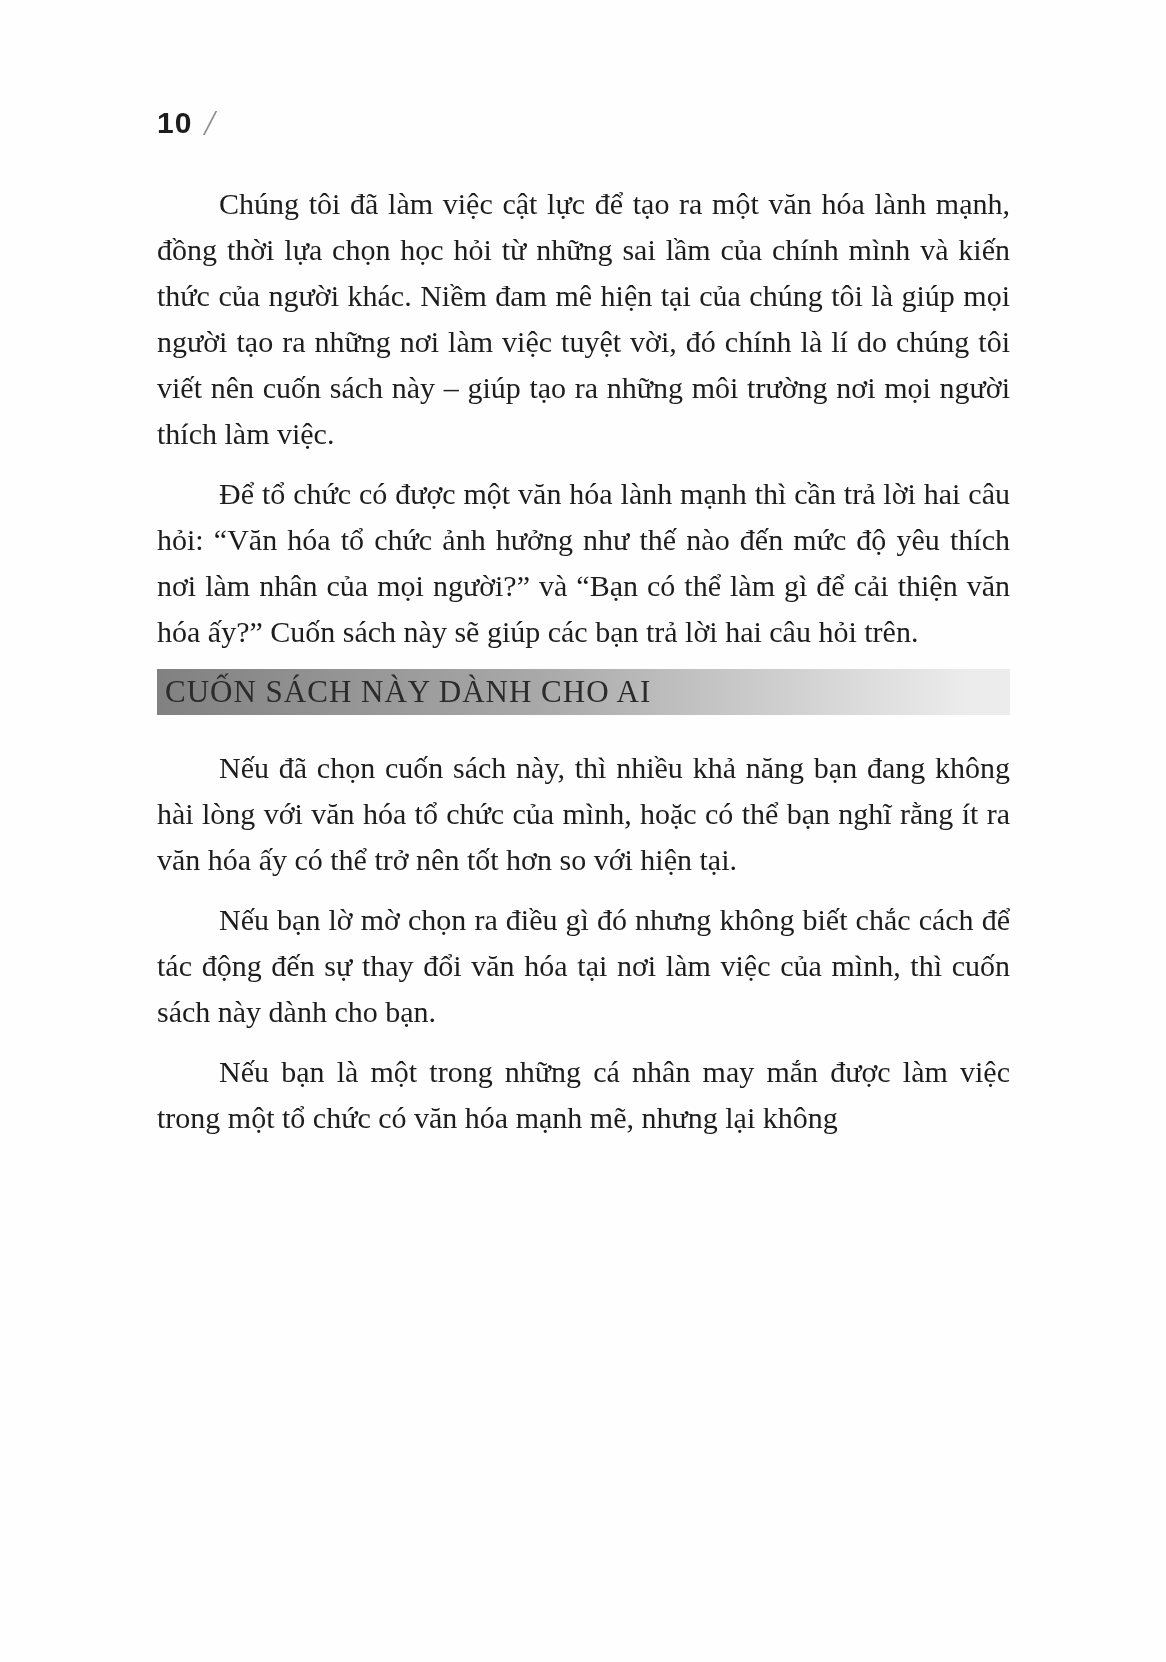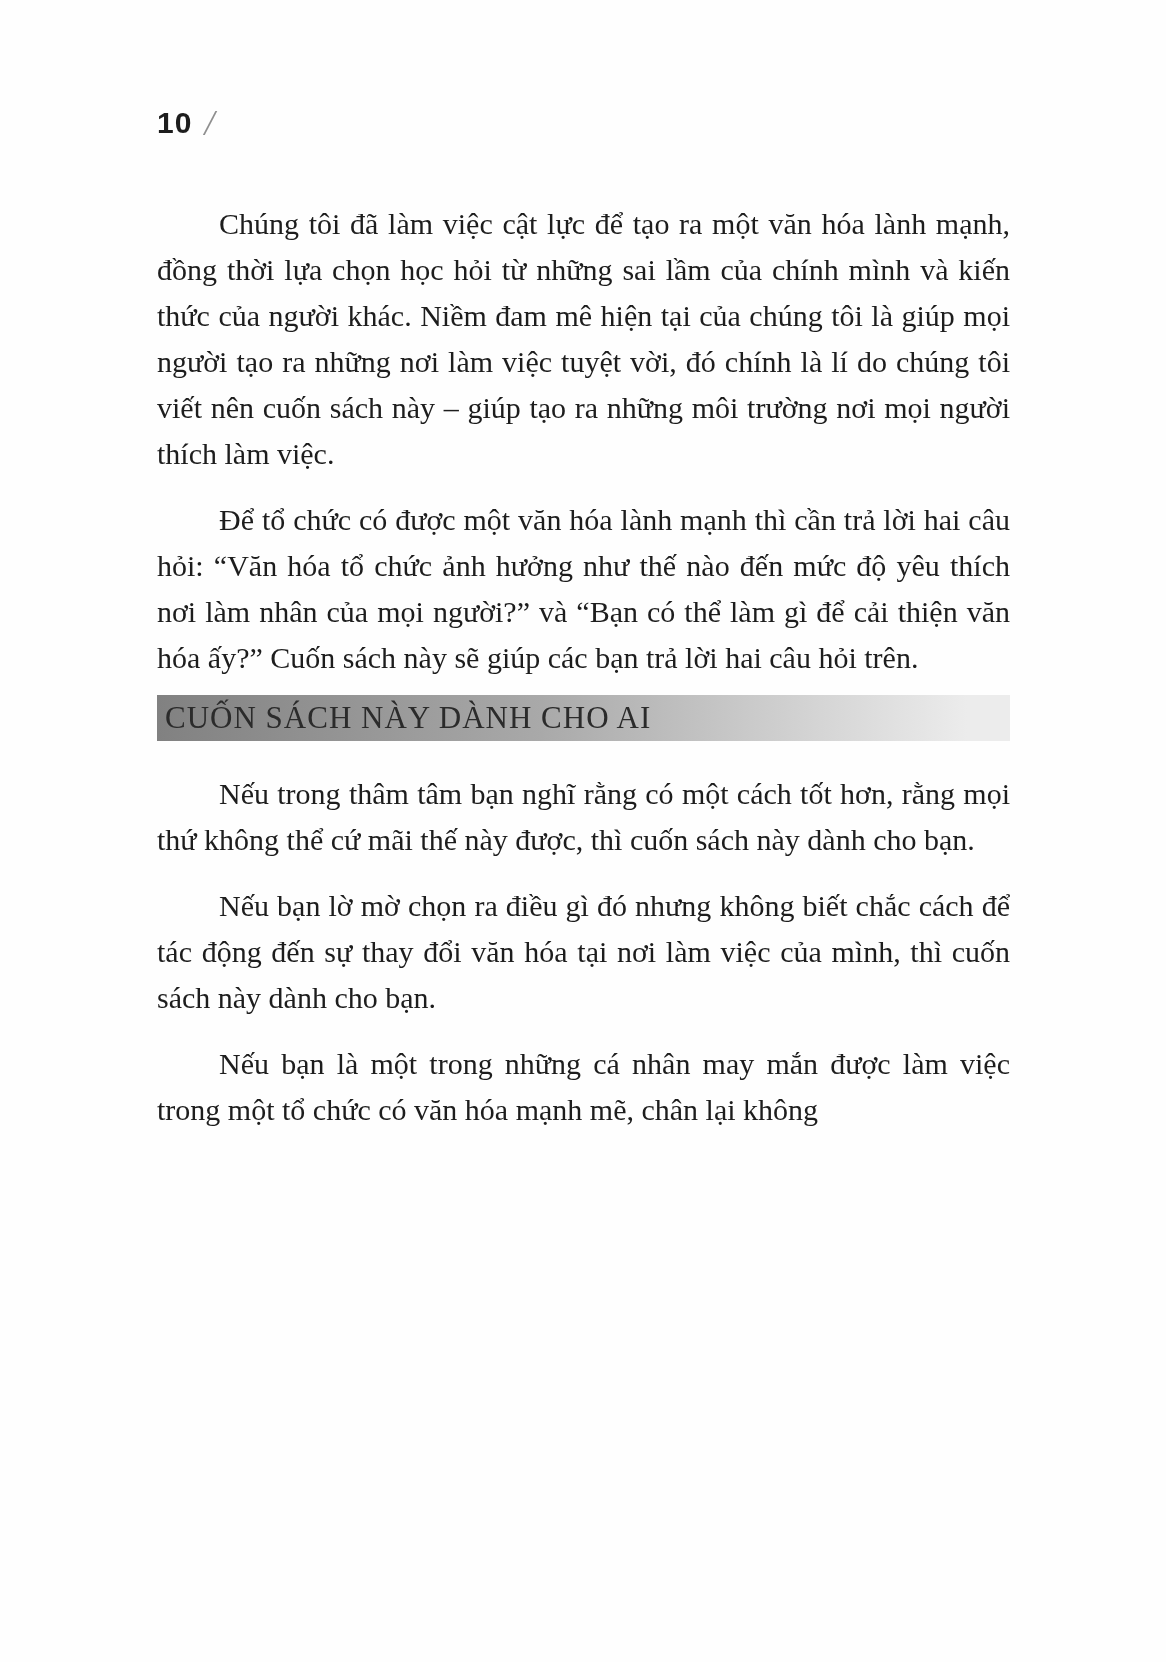--- a/index.html
+++ b/index.html
@@ -41,21 +41,21 @@
     top: 181px;
     width: 853px;
   }
   p.para {
     margin: 0 0 14px 0;
     font-size: 30px;
     line-height: 46px;
     color: #1d1d1d;
     text-align: justify;
   }
-  p.para.indent { text-indent: 62px; margin-top: 20px; }
+  p.para.indent { text-indent: 62px; }
   .section-bar {
     margin: 8px 0 30px 0;
     height: 46px;
     display: flex;
     align-items: center;
     padding-left: 22px;
     box-sizing: border-box;
     
     background: linear-gradient(90deg, #818181 0%, #a9a9a9 45%, #e4e4e4 90%, #ececec 100%);
   }
@@ -81,19 +81,19 @@
 
   <div class="content">
 
     <p class="para indent">Chúng tôi đã làm việc cật lực để tạo ra một văn hóa lành mạnh, đồng thời lựa chọn học hỏi từ những sai lầm của chính mình và kiến thức của người khác. Niềm đam mê hiện tại của chúng tôi là giúp mọi người tạo ra những nơi làm việc tuyệt vời, đó chính là lí do chúng tôi viết nên cuốn sách này – giúp tạo ra những môi trường nơi mọi người thích làm việc.</p>
     <p class="para indent">Để tổ chức có được một văn hóa lành mạnh thì cần trả lời hai câu hỏi: “Văn hóa tổ chức ảnh hưởng như thế nào đến mức độ yêu thích nơi làm nhân của mọi người?” và “Bạn có thể làm gì để cải thiện văn hóa ấy?” Cuốn sách này sẽ giúp các bạn trả lời hai câu hỏi trên.</p>
 
     <div class="section-bar" style="background: linear-gradient(90deg, rgb(129, 129, 129) 0%, rgb(169, 169, 169) 45%, rgb(236, 236, 236) 95%); padding-left: 8px;">
       <h2 class="section-heading">CUỐN SÁCH NÀY DÀNH CHO AI</h2>
     </div>
 
-    <p class="para indent">Nếu trong thâm tâm bạn nghĩ rằng có một cách tốt hơn, rằng mọi thứ không thể cứ mãi thế này được, thì cuốn sách này dành cho bạn.</p>
+    <p class="para indent">Nếu đã chọn cuốn sách này, thì nhiều khả năng bạn đang không hài lòng với văn hóa tổ chức của mình, hoặc có thể bạn nghĩ rằng ít ra văn hóa ấy có thể trở nên tốt hơn so với hiện tại.</p>
     <p class="para indent">Nếu bạn lờ mờ chọn ra điều gì đó nhưng không biết chắc cách để tác động đến sự thay đổi văn hóa tại nơi làm việc của mình, thì cuốn sách này dành cho bạn.</p>
-    <p class="para indent">Nếu bạn là một trong những cá nhân may mắn được làm việc trong một tổ chức có văn hóa mạnh mẽ, chân lại không</p>
+    <p class="para indent">Nếu bạn là một trong những cá nhân may mắn được làm việc trong một tổ chức có văn hóa mạnh mẽ, nhưng lại không</p>
 
   </div>
 
 </div>
 
 </body></html>

